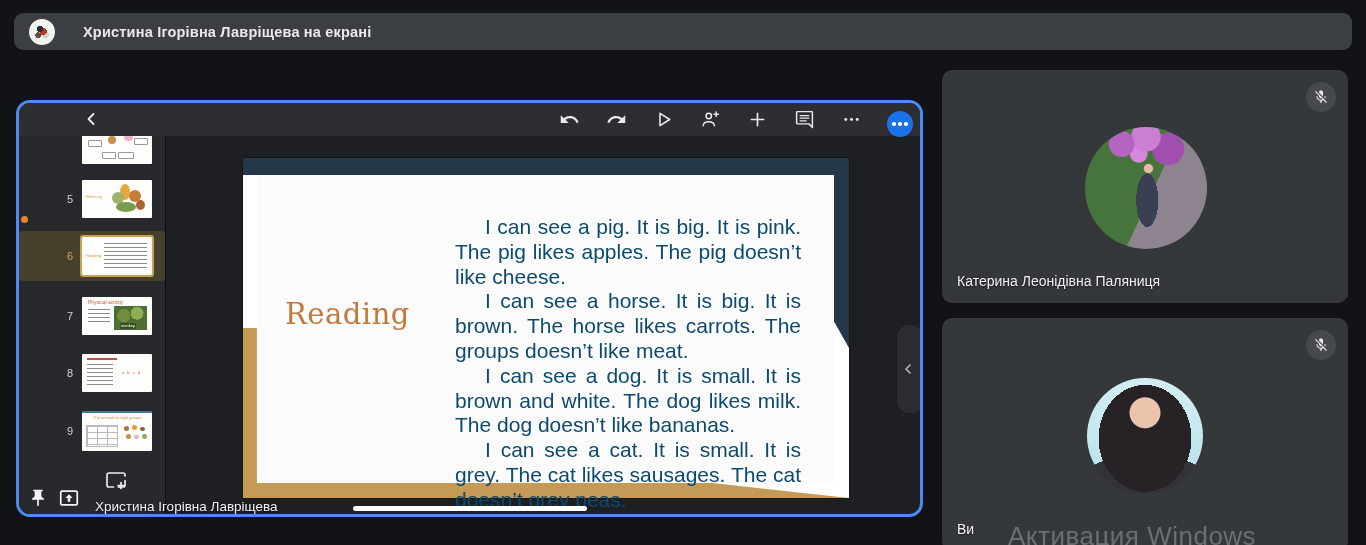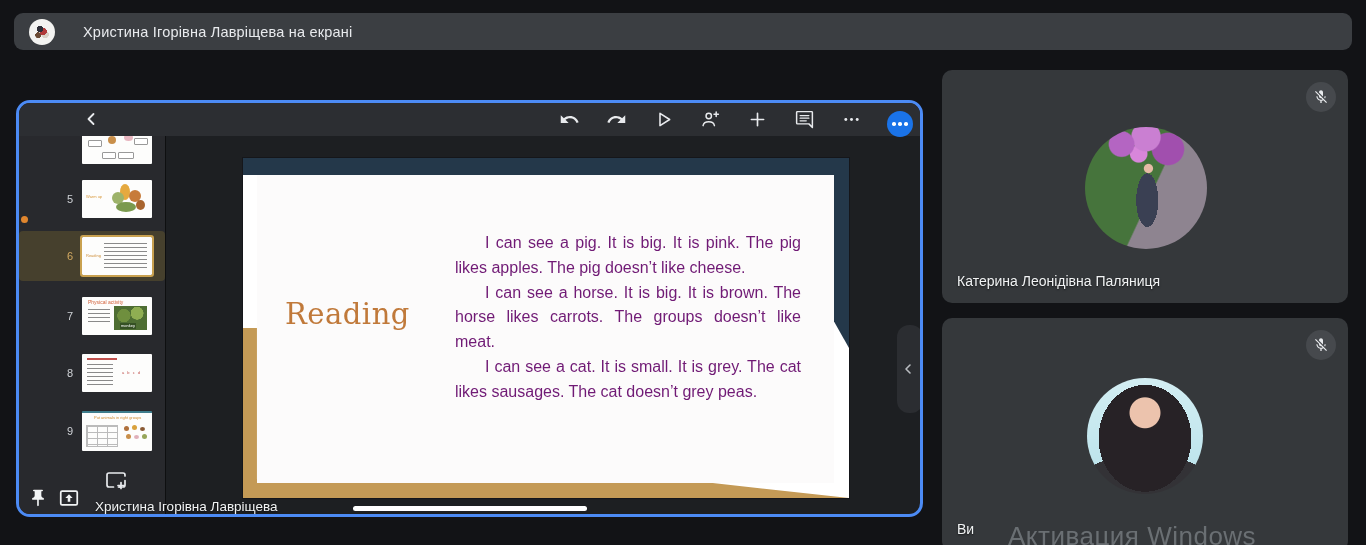--- a/index.html
+++ b/index.html
@@ -10,21 +10,21 @@
   
   .banner{position:absolute;left:14px;top:13px;width:1338px;height:37px;
           background:#3b3e42;border-radius:9px;display:flex;align-items:center;}
   .banner-avatar{width:26px;height:26px;border-radius:50%;margin-left:15px;flex:0 0 auto;
       background:
         radial-gradient(circle at 42% 38%, #2e2e38 0 14%, transparent 15%),
         radial-gradient(circle at 55% 48%, #b03a3a 0 18%, transparent 19%),
         radial-gradient(circle at 62% 60%, #d8d2c8 0 16%, transparent 17%),
         radial-gradient(circle at 35% 62%, #6b4b35 0 12%, transparent 13%),
         #f3f3f1;}
-  .banner-title{color:#e8eaed;font-size:14.5px;font-weight:400;margin-left:28px;letter-spacing:.2px;}
+  .banner-title{color:#e8eaed;font-size:14.5px;font-weight:700;margin-left:28px;letter-spacing:.2px;}
 
   
   .share-tile{position:absolute;left:16px;top:100px;width:907px;height:417px;
               box-sizing:border-box;border:3px solid #4c8bf5;border-radius:14px;
               background:#1d1f22;overflow:hidden;}
   .share-toolbar{position:absolute;left:0;top:0;width:901px;height:33px;background:#2c2e32;z-index:5;}
   .tb-back{position:absolute;left:62px;top:6px;width:20px;height:20px;cursor:pointer;}
   .tb-row{position:absolute;left:540px;top:0;height:33px;display:flex;align-items:center;gap:26px;}
   .tb-ic{width:21px;height:21px;display:block;cursor:pointer;}
   .tb-blue{position:absolute;left:868px;top:8px;width:26px;height:26px;border-radius:50%;
@@ -59,22 +59,22 @@
   .slide{position:absolute;left:224px;top:55px;width:606px;height:340px;background:#fff;
          box-shadow:0 0 0 1px #15161a;}
   .slide-band-top{position:absolute;left:0;top:0;width:100%;height:17px;background:#24384a;}
   .slide-strip-right{position:absolute;right:0;top:0;width:15px;height:190px;background:#24384a;
          clip-path:polygon(0 0,100% 0,100% 100%,0 86%);}
   .slide-gold{position:absolute;left:0;bottom:0;width:100%;height:170px;background:#c49a56;
          clip-path:polygon(0 0,2.3% 0,2.3% 89%,72% 89%,100% 100%,0 100%);}
   .slide-white{position:absolute;left:14px;top:17px;right:15px;bottom:15px;background:#fcfbfb;}
   .slide-title{position:absolute;left:28px;top:122px;font-family:"DejaVu Serif",serif;
          font-size:29px;color:#c0793a;letter-spacing:.5px;}
-  .slide-text{position:absolute;left:198px;top:56px;width:346px;color:#701a75;
-         font-size:16px;line-height:24.8px;}
+  .slide-text{position:absolute;left:198px;top:40px;width:346px;color:#0c4a6e;
+         font-size:21px;line-height:24.8px;}
   .slide-text p{margin:0;text-indent:30px;text-align:justify;}
 
   
   .handle{position:absolute;left:878px;top:222px;width:26px;height:88px;background:#2b2d31;
           border-radius:12px;display:flex;align-items:center;cursor:pointer;z-index:4;}
   .handle svg{margin-left:3px;}
 
   
   .hscroll{position:absolute;left:334px;top:403px;width:234px;height:5px;border-radius:3px;
            background:#fff;cursor:pointer;z-index:6;}
@@ -245,20 +245,21 @@
 
     <div class="slide">
       <div class="slide-band-top"></div>
       <div class="slide-strip-right"></div>
       <div class="slide-gold"></div>
       <div class="slide-white">
         <div class="slide-title">Reading</div>
         <div class="slide-text">
           <p>I can see a pig. It is big. It is pink. The pig likes apples. The pig doesn’t like cheese.</p>
           <p>I can see a horse. It is big. It is brown. The horse likes carrots. The groups doesn’t like meat.</p>
+          <p>I can see a dog. It is small. It is brown and white. The dog likes milk. The dog doesn’t like bananas.</p>
           <p>I can see a cat. It is small. It is grey. The cat likes sausages. The cat doesn’t grey peas.</p>
         </div>
       </div>
     </div>
 
     <div class="handle">
       <svg width="16" height="16" viewBox="0 0 24 24">
         <polyline points="15 18 9 12 15 6" fill="none" stroke="#b9bcc0" stroke-width="2.4" stroke-linecap="round" stroke-linejoin="round"></polyline>
       </svg>
     </div>

